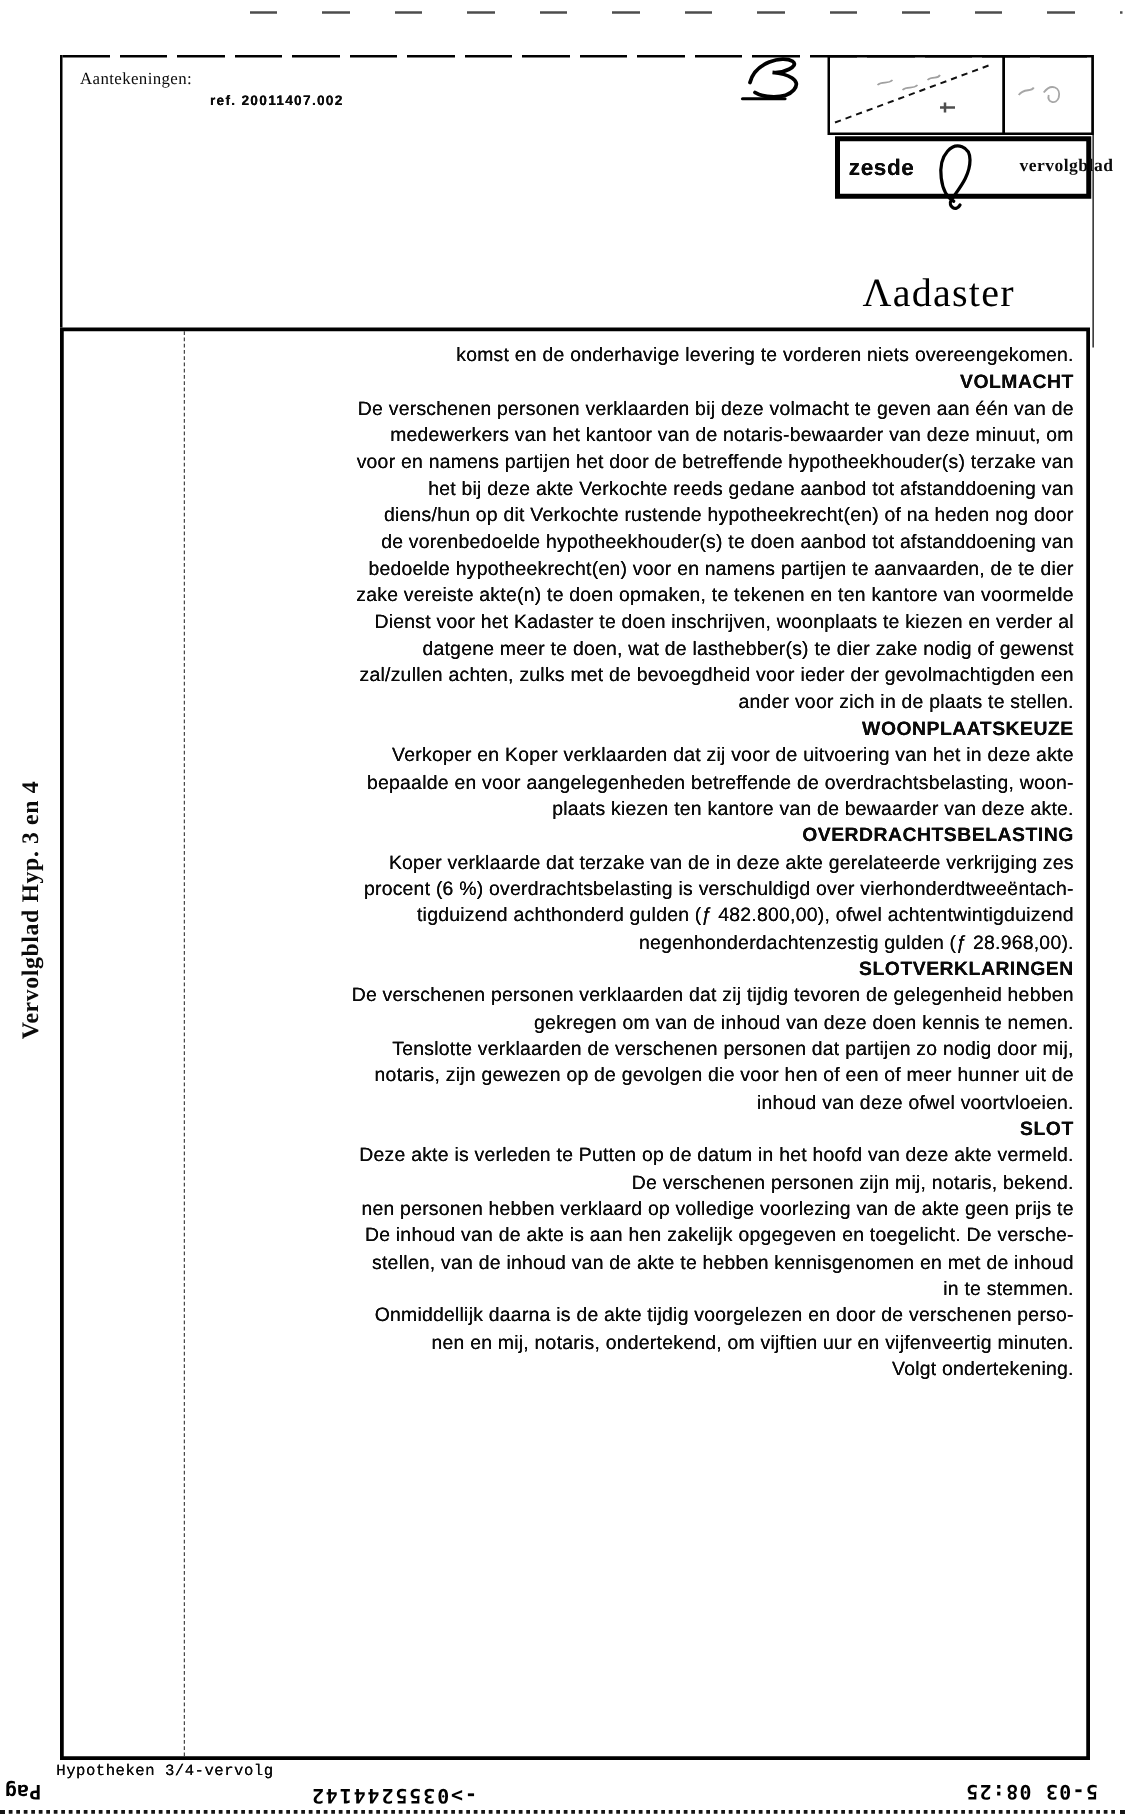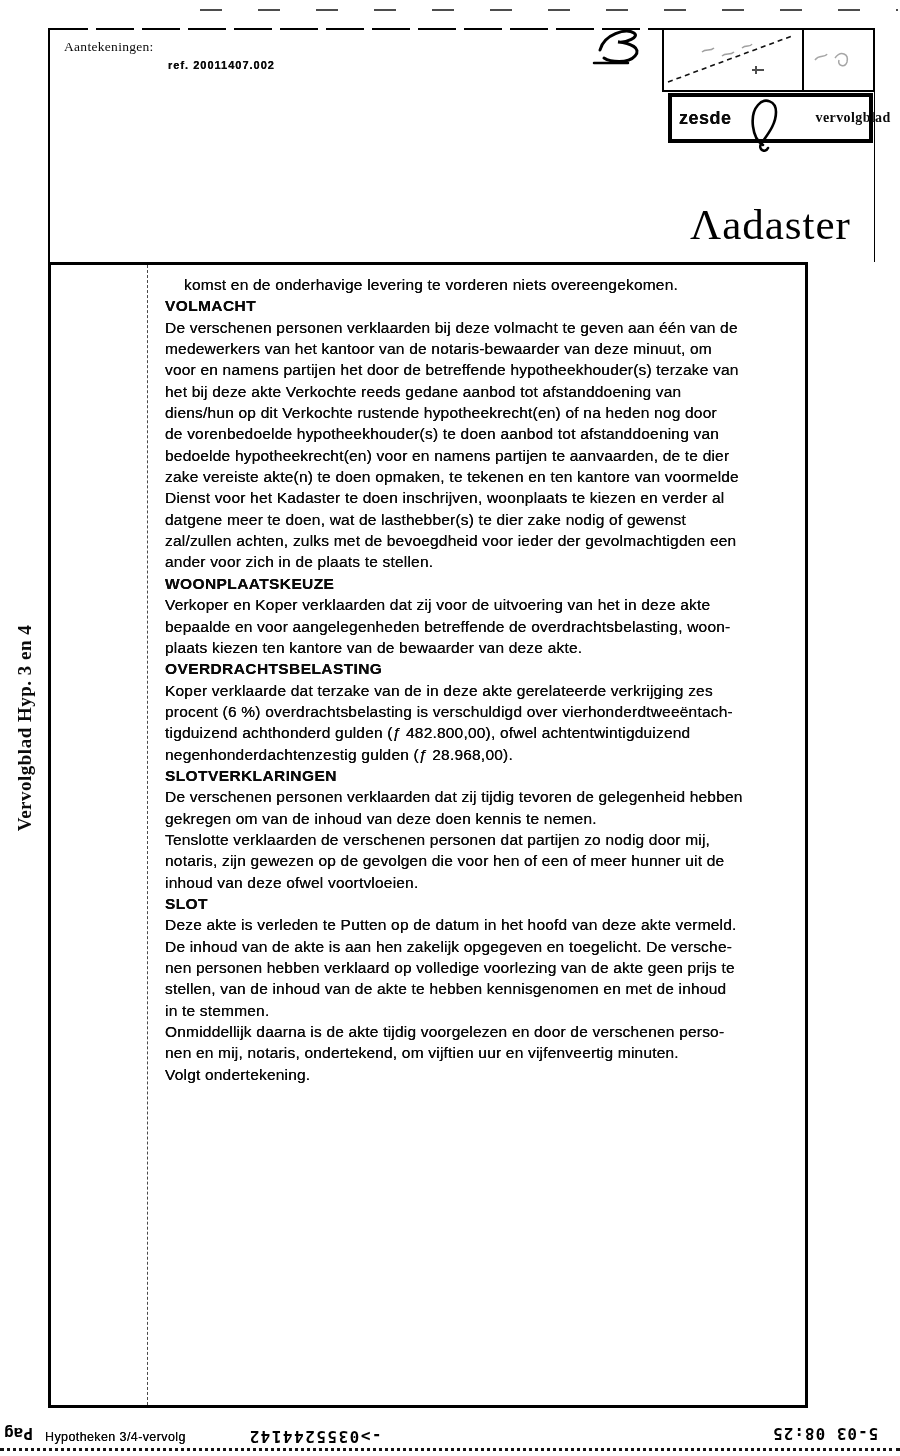--- a/index.html
+++ b/index.html
@@ -4,21 +4,21 @@
 <style>
   html,body{margin:0;padding:0;}
   body{width:900px;height:1456px;position:relative;background:#ffffff;
        font-family:"Liberation Sans",sans-serif;color:#0b0b0b;overflow:hidden;}
 
   
   .top-noise{position:absolute;top:9px;left:200px;width:698px;height:2px;
     background:repeating-linear-gradient(90deg,#111 0 22px,transparent 22px 58px);opacity:.75;}
 
   
-  .top-box{position:absolute;left:48px;top:28px;width:824px;height:234px;
+  .top-box{position:absolute;left:48px;top:44px;width:824px;height:234px;
     border-left:2px solid #000;border-right:1.5px solid #000;}
   .top-box::before{content:"";position:absolute;left:0;top:0;width:100%;height:2px;
     background:repeating-linear-gradient(90deg,#000 0 38px,transparent 38px 46px);}
   .ann-label{position:absolute;left:14px;top:11px;font-family:"Liberation Serif",serif;
     font-size:13.5px;letter-spacing:.3px;}
   .ref{position:absolute;left:118px;top:7px;font-size:11px;font-weight:bold;letter-spacing:1px;
     text-shadow:0 0 .5px #000;margin-top:24px;}
   .hand3{position:absolute;left:538px;top:-6px;}
 
   
@@ -26,43 +26,43 @@
   .stamp-b{position:absolute;left:752px;top:0;width:70px;height:60px;border:2px solid #000;border-left:1px solid #000;}
   .zesde-box{position:absolute;left:618px;top:65px;width:197px;height:42px;border:4px solid #000;
     display:flex;align-items:center;}
   .zesde-word{font-size:18px;font-weight:bold;letter-spacing:.5px;margin-left:7px;text-shadow:0 0 .5px #000;}
   .loop-svg{margin-left:16px;margin-top:14px;overflow:visible;}
   .vervolg-word{font-family:"Liberation Serif",serif;font-weight:bold;font-size:14px;
     letter-spacing:.4px;margin-left:34px;}
 
   
   .kadaster{position:absolute;left:640px;top:172px;font-family:"Liberation Serif",serif;
-    font-size:43px;letter-spacing:1px;color:#000;}
+    font-size:32px;letter-spacing:1px;color:#000;}
   .kadaster .kglyph{font-style:normal;}
 
   
-  .main-box{position:absolute;left:48px;top:262px;width:760px;height:1146px;
-    border:3px solid #000;box-sizing:border-box;background:#fff;}
+  .main-box{position:absolute;left:48px;top:262px;width:824px;height:1146px;
+    border:3px solid #000;box-sizing:border-box;background:#fff;text-align:right;}
   .margin-rule{position:absolute;left:96px;top:0;bottom:0;width:0;
     border-left:1.5px dashed #2a2a2a;opacity:.85;}
   .doc-body{position:absolute;left:114px;top:9px;width:694px;
     font-size:15.5px;line-height:21.35px;letter-spacing:.2px;
     text-shadow:0 0 .45px #000;}
   .doc-body .line{white-space:nowrap;}
   .doc-body .heading{font-weight:bold;letter-spacing:.4px;}
   .doc-body .indent{padding-left:19px;}
 
   
   .side-label{position:absolute;left:14px;top:864px;width:272px;transform:rotate(-90deg);
     transform-origin:0 0;font-family:"Liberation Serif",serif;font-weight:bold;font-size:19px;
     letter-spacing:.5px;text-align:center;white-space:nowrap;}
 
   
-  .form-label{position:absolute;left:45px;top:1410px;font-family:Liberation Sans, sans-serif;
-    font-size:12.5px;letter-spacing:.4px;text-shadow:0 0 .4px #000;margin-top:20px;}
+  .form-label{position:absolute;left:45px;top:1410px;font-family:Liberation Mono, monospace;
+    font-size:12.5px;letter-spacing:.4px;text-shadow:0 0 .4px #000;}
 
   
   .fax{position:absolute;font-family:"DejaVu Sans Mono",monospace;font-weight:bold;
     transform:rotate(180deg);color:#000;}
   .fax-pag{left:4px;top:1424px;font-size:16px;}
   .fax-num{left:248px;top:1427px;font-size:16px;letter-spacing:1.5px;}
   .fax-dt{left:772px;top:1424px;font-size:16px;letter-spacing:1px;}
   .bottom-dots{position:absolute;left:0;top:1448px;width:900px;height:0;
     border-top:3px dotted #151515;}
 
@@ -137,22 +137,23 @@
       <div class="line">tigduizend achthonderd gulden (ƒ 482.800,00), ofwel achtentwintigduizend</div>
       <div class="line">negenhonderdachtenzestig gulden (ƒ 28.968,00).</div>
       <div class="line heading">SLOTVERKLARINGEN</div>
       <div class="line">De verschenen personen verklaarden dat zij tijdig tevoren de gelegenheid hebben</div>
       <div class="line">gekregen om van de inhoud van deze doen kennis te nemen.</div>
       <div class="line">Tenslotte verklaarden de verschenen personen dat partijen zo nodig door mij,</div>
       <div class="line">notaris, zijn gewezen op de gevolgen die voor hen of een of meer hunner uit de</div>
       <div class="line">inhoud van deze ofwel voortvloeien.</div>
       <div class="line heading">SLOT</div>
       <div class="line">Deze akte is verleden te Putten op de datum in het hoofd van deze akte vermeld.</div>
+      <div class="line">De verschenen personen zijn mij, notaris, bekend.</div>
+      <div class="line">nen personen hebben verklaard op volledige voorlezing van de akte geen prijs te</div>
       <div class="line">De inhoud van de akte is aan hen zakelijk opgegeven en toegelicht. De versche-</div>
-      <div class="line">nen personen hebben verklaard op volledige voorlezing van de akte geen prijs te</div>
       <div class="line">stellen, van de inhoud van de akte te hebben kennisgenomen en met de inhoud</div>
       <div class="line">in te stemmen.</div>
       <div class="line">Onmiddellijk daarna is de akte tijdig voorgelezen en door de verschenen perso-</div>
       <div class="line">nen en mij, notaris, ondertekend, om vijftien uur en vijfenveertig minuten.</div>
       <div class="line">Volgt ondertekening.</div>
     </div>
 </div>
 
 <div class="side-label">Vervolgblad Hyp. 3 en 4</div>
 

